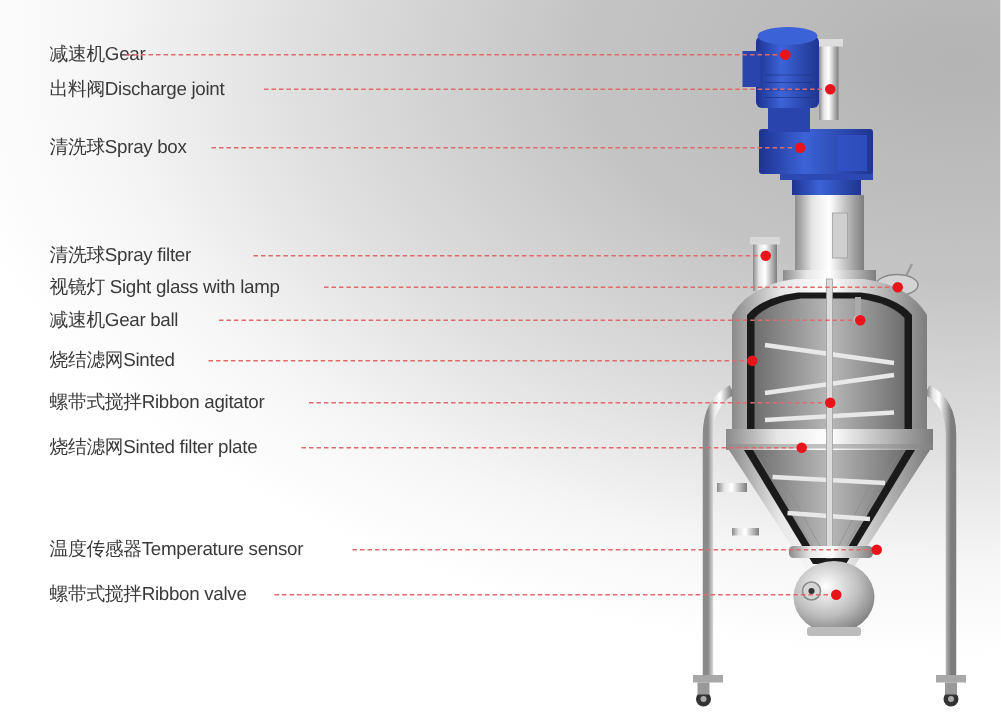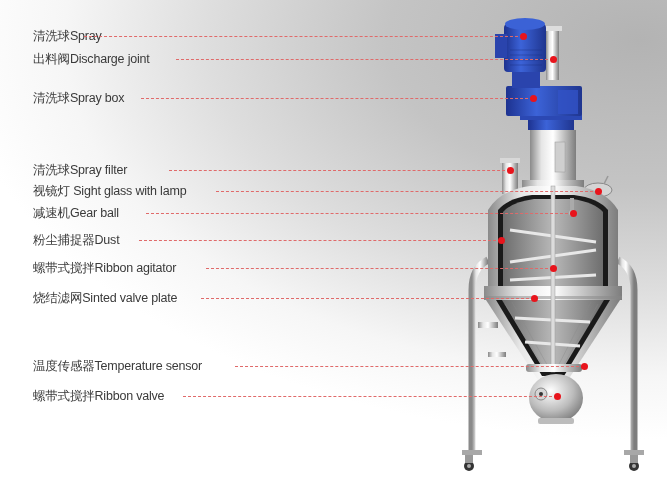--- a/index.html
+++ b/index.html
@@ -124,21 +124,21 @@
   <ellipse cx="525" cy="24" rx="20" ry="6" fill="#3b62d6"></ellipse>
   <g stroke="#1b2e80" stroke-width="0.7" opacity="0.6">
     <line x1="510" y1="50" x2="542" y2="50"></line>
       <line x1="510" y1="55" x2="542" y2="55"></line>
     <line x1="510" y1="60" x2="542" y2="60"></line>
       <line x1="510" y1="65" x2="542" y2="65"></line>
   </g>
 </svg>
 
 <div>
-  <div class="label" style="top:28px">清洗球Spray</div>
+  <div class="label" style="top:28px">减速机Gear</div>
   <div class="leader" style="top:36px;left:84px;width:439px"></div>
   <div class="dot" style="top:36px;left:523px"></div>
 </div>
 <div>
   <div class="label" style="top:51px">出料阀Discharge joint</div>
   <div class="leader" style="top:59px;left:176px;width:377px"></div>
   <div class="dot" style="top:59px;left:553px"></div>
 </div>
 <div>
   <div class="label" style="top:90px">清洗球Spray box</div>
@@ -154,31 +154,31 @@
   <div class="label" style="top:183px">视镜灯 Sight glass with lamp</div>
   <div class="leader" style="top:191px;left:216px;width:382px"></div>
   <div class="dot" style="top:191px;left:598px"></div>
 </div>
 <div>
   <div class="label" style="top:205px">减速机Gear ball</div>
   <div class="leader" style="top:213px;left:146px;width:427px"></div>
   <div class="dot" style="top:213px;left:573px"></div>
 </div>
 <div>
-  <div class="label" style="top:232px">粉尘捕捉器Dust</div>
+  <div class="label" style="top:232px">烧结滤网Sinted</div>
   <div class="leader" style="top:240px;left:139px;width:362px"></div>
   <div class="dot" style="top:240px;left:501px"></div>
 </div>
 <div>
   <div class="label" style="top:260px">螺带式搅拌Ribbon agitator</div>
   <div class="leader" style="top:268px;left:206px;width:347px"></div>
   <div class="dot" style="top:268px;left:553px"></div>
 </div>
 <div>
-  <div class="label" style="top:290px">烧结滤网Sinted valve plate</div>
+  <div class="label" style="top:290px">烧结滤网Sinted filter plate</div>
   <div class="leader" style="top:298px;left:201px;width:333px"></div>
   <div class="dot" style="top:298px;left:534px"></div>
 </div>
 <div>
   <div class="label" style="top:358px">温度传感器Temperature sensor</div>
   <div class="leader" style="top:366px;left:235px;width:349px"></div>
   <div class="dot" style="top:366px;left:584px"></div>
 </div>
 <div>
   <div class="label" style="top:388px">螺带式搅拌Ribbon valve</div>

